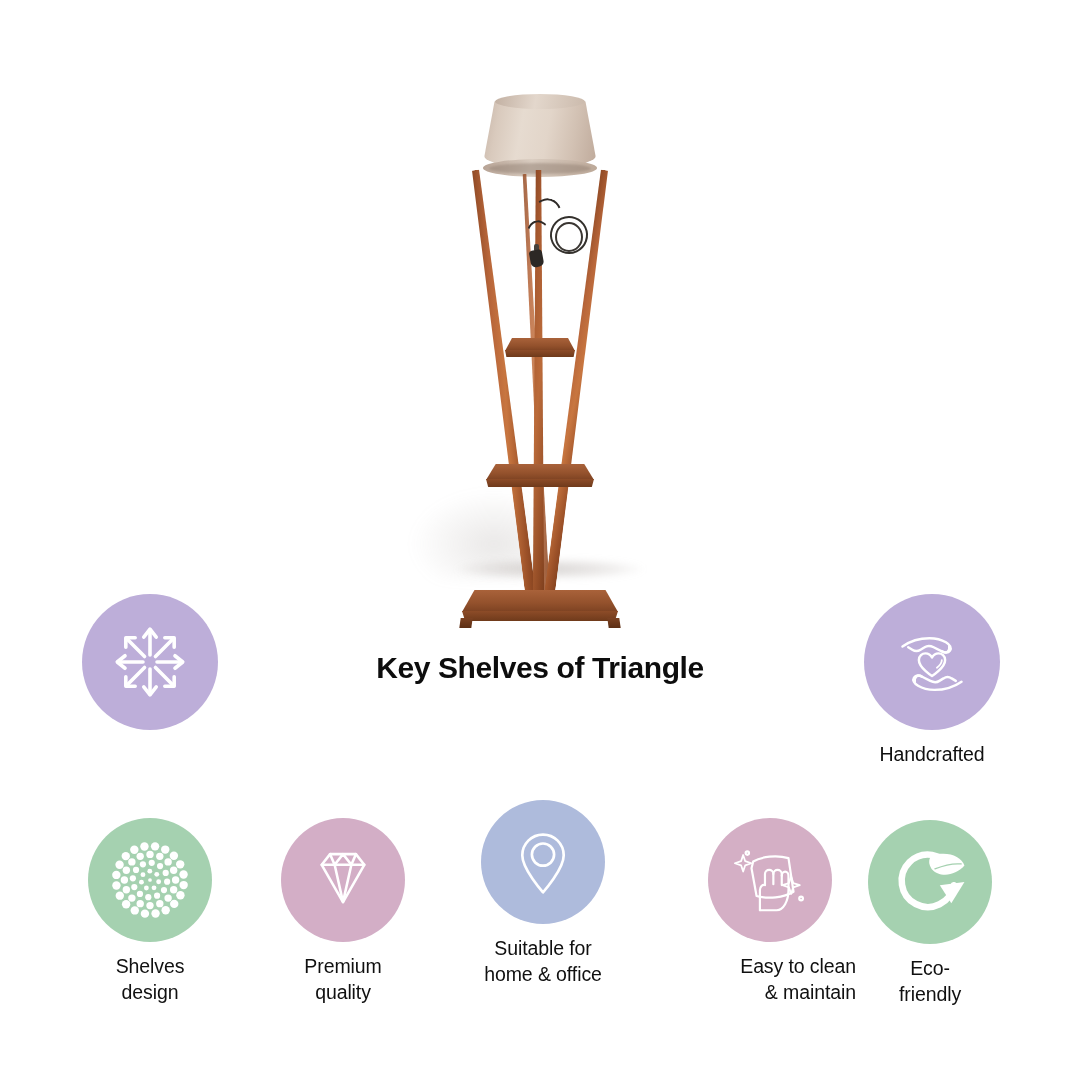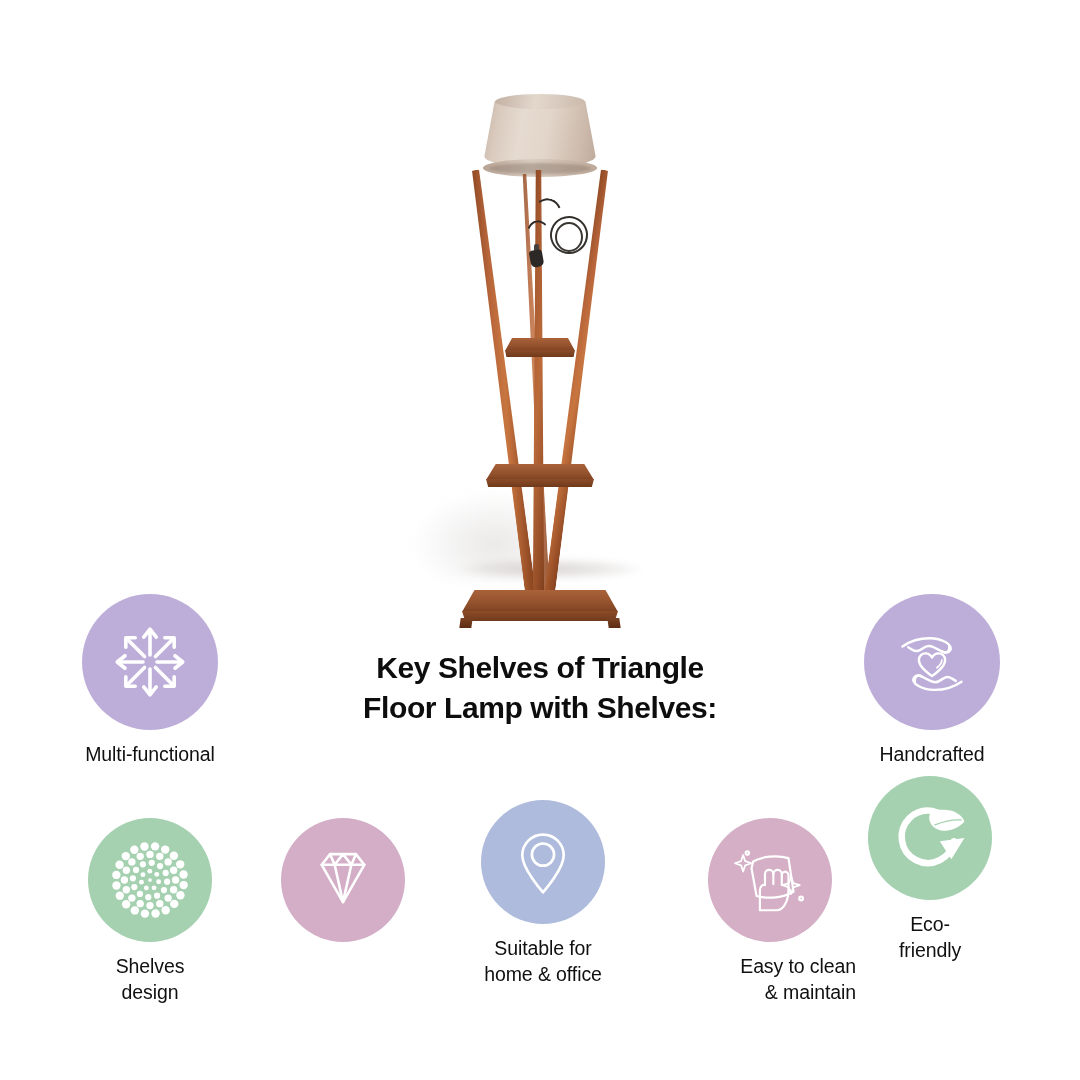--- a/index.html
+++ b/index.html
@@ -269,21 +269,21 @@
   
   .feature.bottom .badge-circle { width: 124px; height: 124px; }
 
   #feature-multifunctional { left: 30px;  top: 594px; width: 240px; }
   #feature-handcrafted     { left: 812px; top: 594px; width: 240px; }
 
   #feature-textured   { left: 75px;  top: 818px; width: 150px; }
   #feature-premium    { left: 268px; top: 818px; width: 150px; }
   #feature-suitable   { left: 455px; top: 800px; width: 176px; }
   #feature-easyclean  { left: 684px; top: 818px; width: 172px; text-align: right; }
-  #feature-eco        { left: 855px; top: 776px; width: 150px; }
+  #feature-eco        { left: 855px; top: 820px; width: 150px; }
 
   svg { display: block; }
 </style>
 </head>
 <body>
 
 <div id="product-area">
   <div id="lamp-figure">
 
     <div class="wall-shadow"></div>
@@ -320,21 +320,20 @@
       <div class="shelf-top-surface"></div>
       <div class="shelf-edge"></div>
     </div>
     <div class="foot foot-l"></div>
     <div class="foot foot-r"></div>
   </div>
 </div>
 
 <div id="headline">
   <div>Key Shelves of Triangle</div>
-  <div>Floor Lamp with Shelves:</div>
 </div>
 
 <div class="feature top" id="feature-multifunctional">
   <div class="badge-circle" style="background:#bdaed9">
     <span>
       <svg width="78" height="78" viewBox="0 0 100 100">
         <g fill="none" stroke="#ffffff" stroke-width="4.6" stroke-linecap="round" stroke-linejoin="round">
 
           <line x1="50" y1="41" x2="50" y2="9"></line>
           <polyline points="42,18 50,8 58,18"></polyline>
@@ -356,21 +355,20 @@
 
           <line x1="43" y1="57" x2="20" y2="80"></line>
           <polyline points="19,69 19,81 31,81"></polyline>
 
           <line x1="57" y1="57" x2="80" y2="80"></line>
           <polyline points="69,81 81,81 81,69"></polyline>
         </g>
       </svg>
     </span>
   </div>
-  <div class="feature-label">Multi-functional</div>
 </div>
 
 <div class="feature top" id="feature-handcrafted">
   <div class="badge-circle" style="background:#bdaed9">
     <span>
       <svg width="82" height="82" viewBox="0 0 100 100">
         <g fill="none" stroke="#ffffff" stroke-width="3" stroke-linecap="round" stroke-linejoin="round">
 
           <path d="M14,31 C24,24 36,21 47,21 C55,21 62,23 67,26
                    C72,29 74,33 72,36 C70,39 66,39 62,37
@@ -473,20 +471,22 @@
       <svg width="76" height="76" viewBox="0 0 100 100">
         <g fill="none" stroke="#ffffff" stroke-width="3.4" stroke-linecap="round" stroke-linejoin="round">
           <path d="M22,30 L78,30 L50,79 Z"></path>
           <path d="M22,30 L33,16 L67,16 L78,30"></path>
           <path d="M33,16 L39,30 L50,16 L61,30 L67,16"></path>
           <path d="M39,30 L50,79 L61,30"></path>
         </g>
       </svg>
     </span>
   </div>
+  <div class="feature-label">Premium
+quality</div>
 </div>
 
 <div class="feature bottom" id="feature-suitable">
   <div class="badge-circle" style="background:#aebbdc">
     <span>
       <svg width="74" height="74" viewBox="0 0 100 100">
         <g fill="none" stroke="#ffffff" stroke-width="3.6" stroke-linecap="round" stroke-linejoin="round">
           <path d="M50,91 C50,91 22,60 22,41 C22,25.5 34.5,13 50,13
                    C65.5,13 78,25.5 78,41 C78,60 50,91 50,91 Z"></path>
           <circle cx="50" cy="40" r="15"></circle>

